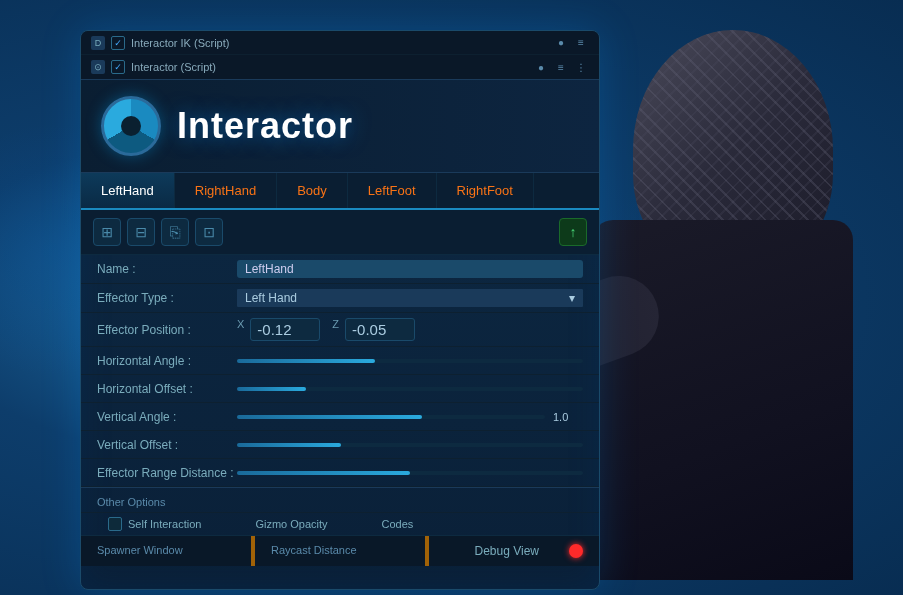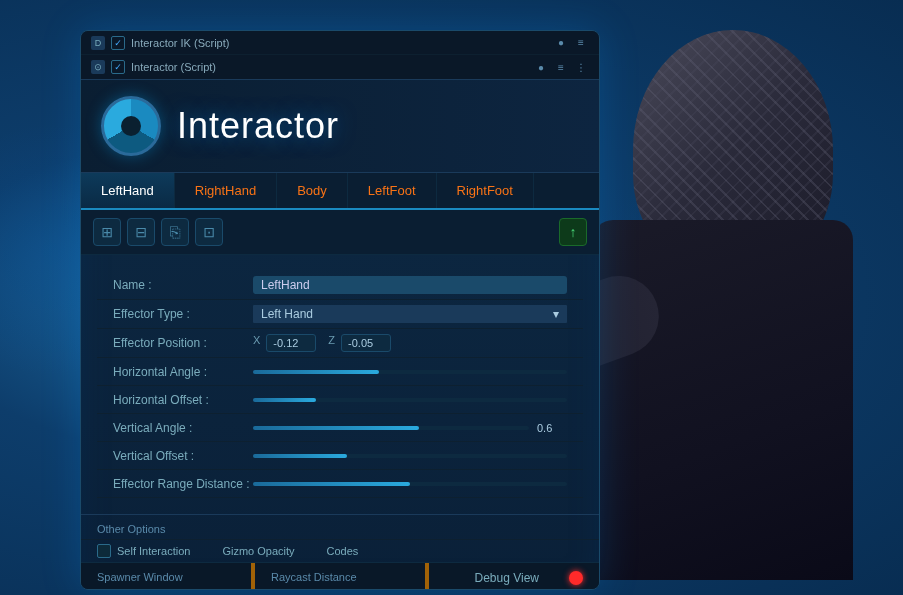--- a/index.html
+++ b/index.html
@@ -211,21 +211,21 @@
       left: 50%;
       transform: translate(-50%, -50%);
       width: 20px;
       height: 20px;
       background: #0a2030;
       border-radius: 50%;
     }
 
     .logo-title {
       font-size: 36px;
-      font-weight: normal;
+      font-weight: bold;
       color: #ffffff;
       text-shadow: 0 0 20px rgba(0,150,255,0.5);
       letter-spacing: 1px;
     }
 
     
     .tabs {
       display: flex;
       background: #0a1e32;
       border-bottom: 2px solid #1a8ac0;
@@ -310,26 +310,26 @@
       flex: 1;
     }
 
     .xyz-label {
       font-size: 11px;
       color: #6a9ab0;
       margin-right: 2px;
     }
 
     .xyz-input {
-      width: 50px;
+      width: 70px;
       background: #0d2a40;
       border: 1px solid #1a4a6a;
       border-radius: 3px;
       padding: 2px 6px;
-      font-size: 11px;
+      font-size: 15px;
       color: #aacce0;
     }
 
     .slider-row {
       flex: 1;
       display: flex;
       align-items: center;
     }
 
     .slider-track {
@@ -360,21 +360,21 @@
       color: #5a8aaa;
       border-top: 1px solid #1a3a5a;
     }
 
     .option-item {
       display: flex;
       align-items: center;
       gap: 6px;
       font-size: 11px;
       color: #7aacbc;
-      padding: 4px 16px;
+      padding: 4px 27px;
     }
 
     .option-check {
       width: 14px;
       height: 14px;
       border: 1px solid #2a6a8a;
       border-radius: 2px;
       background: #0d2a3a;
     }
 
@@ -426,21 +426,21 @@
       position: absolute;
       right: 100px;
       bottom: 100px;
       width: 300px;
       height: 300px;
       background: radial-gradient(circle, rgba(0,80,160,0.1) 0%, transparent 70%);
       pointer-events: none;
     }
 
     .content-rows {
-      padding: 16px;
+      padding: 0;
     }
 
     .field-row {
       display: flex;
       align-items: center;
       padding: 5px 16px;
       border-bottom: 1px solid #0d2030;
       min-height: 28px;
     }
   </style>
@@ -565,21 +565,21 @@
         </div>
       </div>
     </div>
 
     <div class="field-row">
       <span class="field-label">Vertical Angle :</span>
       <div class="slider-row">
         <div class="slider-track">
           <div class="slider-fill" style="width:60%"></div>
         </div>
-        <span class="slider-value">0.6</span>
+        <span class="slider-value">1.0</span>
       </div>
     </div>
 
     <div class="field-row">
       <span class="field-label">Vertical Offset :</span>
       <div class="slider-row">
         <div class="slider-track">
           <div class="slider-fill" style="width:30%"></div>
         </div>
       </div>

